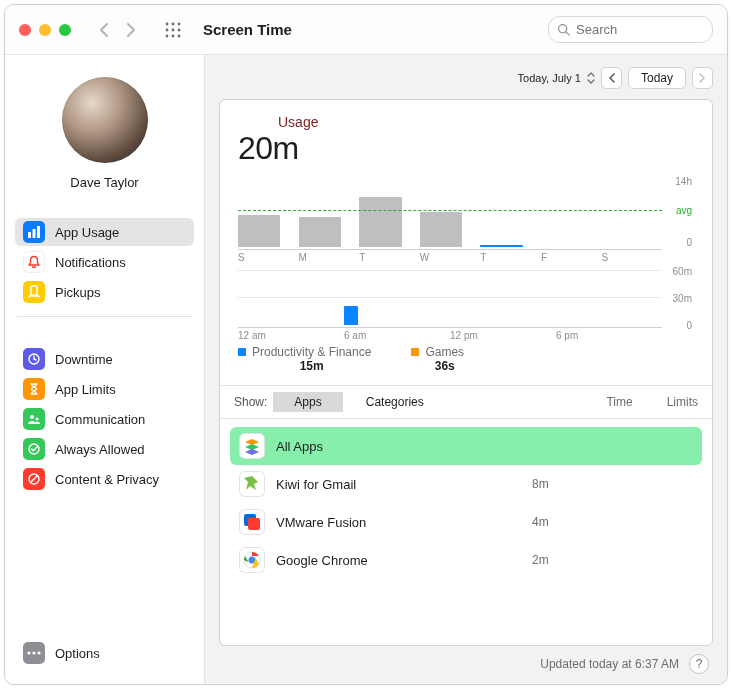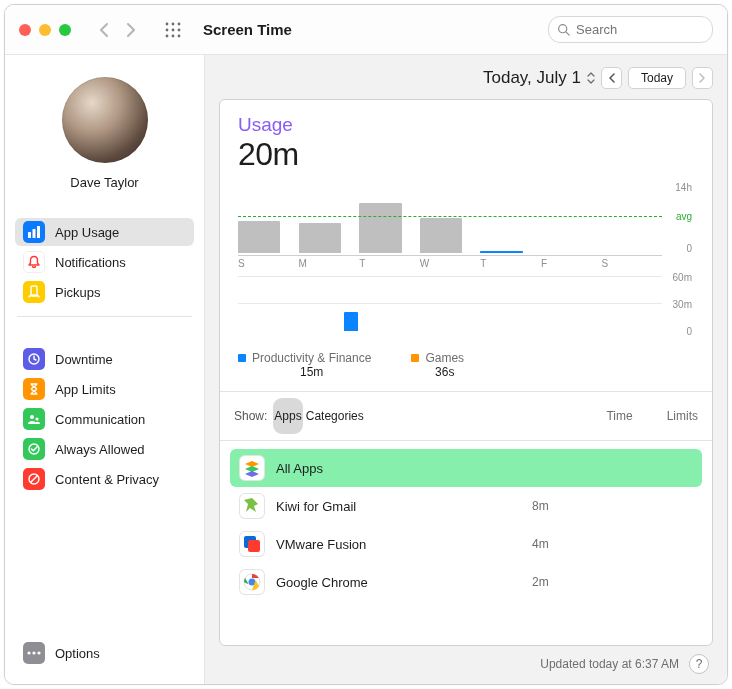--- a/index.html
+++ b/index.html
@@ -86,34 +86,34 @@
     .options-row { margin-top:auto; display:flex; align-items:center; gap:10px; padding:0 8px 10px 8px; }
     .options-icon { width:22px; height:22px; border-radius:5px; background:#8e8e94; display:flex; align-items:center; justify-content:center; color:#fff; }
 
     
     .main {
       flex:1; background:#f2f2f2; display:flex; flex-direction:column;
       padding: 12px 14px 10px 14px;
       overflow:hidden;
     }
     .topnav { display:flex; align-items:center; justify-content:flex-end; gap:6px; margin-bottom:10px;}
-    .date-label { font-size:17px; color:#1d1d1f; display:flex; align-items:center; gap:4px;text-align:center; }
+    .date-label { font-size:11px; color:#1d1d1f; display:flex; align-items:center; gap:4px;text-align:center; }
     .stepper { display:inline-flex; flex-direction:column; margin-left:2px; color:#6e6e6e;}
     .top-btn {
       height:22px; padding:0 12px; border:1px solid #d2d2d2; background:#fff; border-radius:5px;
       display:flex; align-items:center; font-size:12px; color:#1d1d1f; cursor:pointer;
     }
     .top-btn.small { padding:0 6px; }
     .panel {
       background:#fff; border:1px solid #d1d1d1; border-radius:6px;
       display:flex; flex-direction:column; overflow:hidden;
       flex:1;
     }
     .usage-section { padding:14px 18px 8px 18px; border-bottom:1px solid #e3e3e3;}
-    .usage-title { font-size:19px; color:#8b5cf6; }
+    .usage-title { font-size:14px; color:#7f1d1d;margin-left:40px; }
     .usage-value { font-size:32px; font-weight:400; letter-spacing:-0.5px; }
 
     .chart-wrap { position:relative; margin-top:10px; }
     .chart1 { position:relative; height:86px; display:flex; }
     .bars-area { flex:1; position:relative; padding-top:4px;}
     .axis-right { width:32px; position:relative; font-size:10px; color:#8e8e8e; }
     .ytick { position:absolute; right:2px; transform:translateY(-50%); }
     .avg-line { position:absolute; right:2px; color:#28ad2f; font-size:10px; top:34%; }
     .bars-row { position:absolute; left:0; right:0; bottom:16px; top:0; display:flex; }
     .bar-col { flex:1; position:relative; display:flex; align-items:flex-end; }
@@ -125,29 +125,29 @@
       position:absolute; left:0; right:0; top:34%;
       border-top:1.5px dashed #28ad2f; z-index:2;
     }
     .chart2 { position:relative; height:74px; display:flex; margin-top:4px;}
     .grid-line { position:absolute; left:0; right:0; border-top:1px solid #e9e9e9; }
 
     .legend { display:flex; gap:40px; margin-top:4px; padding-bottom:4px;text-align:center;}
     .legend-item { display:flex; flex-direction:column; font-size:12px; }
     .legend-head { display:flex; align-items:center; gap:6px; color:#6e6e6e;}
     .swatch { width:8px; height:8px; border-radius:1px; display:inline-block;}
-    .legend-val { margin-left:14px; color:#1d1d1f; }
+    .legend-val { margin-left:14px; color:#1d1d1f;font-weight:bold; }
 
     .filter-bar {
       display:flex; align-items:center; padding:6px 14px; border-bottom:1px solid #e3e3e3;
       font-size:12px; color:#555;
     }
     .seg { display:flex; gap:2px; margin-left:6px;}
     .seg-btn {
-      height:36px; padding:0 0; border:1px solid transparent; border-radius:9px;
+      height:20px; padding:0 20px; border:1px solid transparent; border-radius:0;
       display:flex; align-items:center; background:transparent; cursor:pointer; color:#1d1d1f;
     }
     .seg-btn.active { background:#d9d9d9; }
     .col-head { margin-left:auto; display:flex; gap:34px; color:#6e6e6e;}
     .app-list { flex:1; overflow:hidden; padding:8px 10px; display:flex; flex-direction:column; gap:0;}
     .app-row {
       display:flex; align-items:center; height:38px; padding:0 10px; border-radius:6px;
     }
     .app-row.selected { background:#86efac;border-radius:6px; }
     .app-icon { width:24px; height:24px; border-radius:5px; margin-right:12px; display:flex; align-items:center; justify-content:center; font-size:14px; color:#fff;}
@@ -411,20 +411,26 @@
                     <div class="bar-col"></div>
                     <div class="bar-col"></div>
                     <div class="bar-col"></div>
                     <div class="bar-col"></div>
                     <div class="bar-col"></div>
                     <div class="bar-col"></div>
                     <div class="bar-col"></div>
                     <div class="bar-col"></div>
                     <div class="bar-col"></div>
                   </div>
+                <div class="xlabels" id="chart2-xlabels">
+                    <div class="xlab" style="flex: 6 1 0%;">12 am</div>
+                    <div class="xlab" style="flex: 6 1 0%;">6 am</div>
+                    <div class="xlab" style="flex: 6 1 0%;">12 pm</div>
+                    <div class="xlab" style="flex: 6 1 0%;">6 pm</div>
+                  </div>
               </div>
               <div class="axis-right" id="chart2-yaxis">
                   <div class="ytick" style="top: 4px;">60m</div>
                   <div class="ytick" style="top: 31px; margin-left: 20px;">30m</div>
                   <div class="ytick" style="top: 58px;">0</div>
                 </div>
             </div>
 
             <div class="legend" id="legend">
                 <div class="legend-item">

